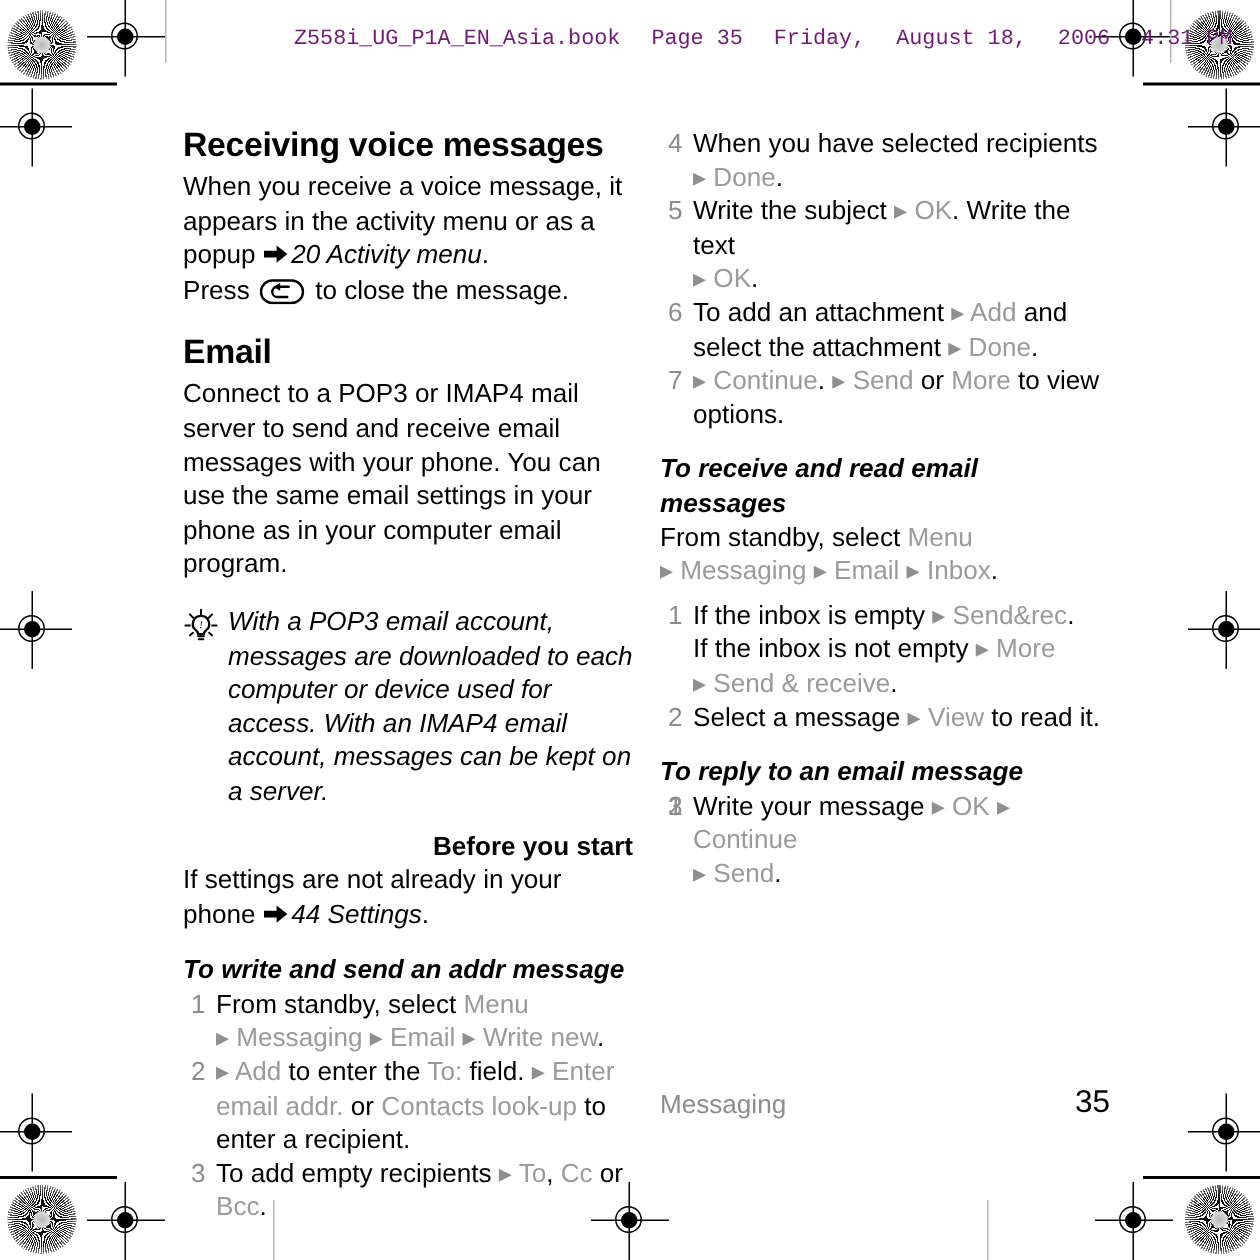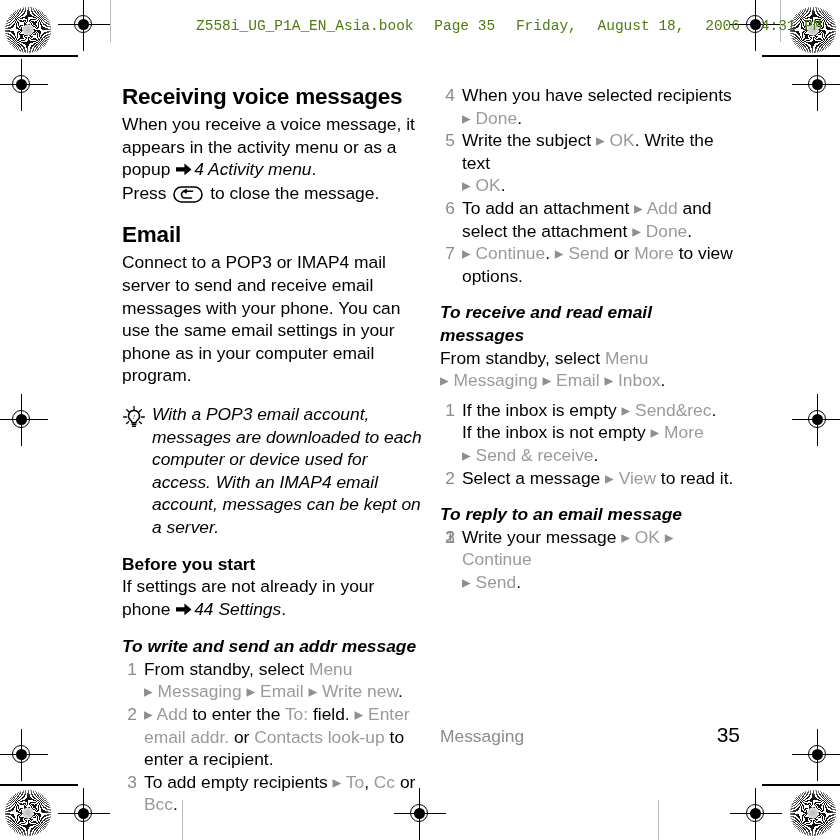--- a/index.html
+++ b/index.html
@@ -59,21 +59,21 @@
   .guide { position: absolute; background: #b8b8b8; }
 
   
   .pageheader {
     position: absolute;
     left: 196px; top: 18px;
     font-family: "Liberation Mono", "DejaVu Sans Mono", monospace;
     font-size: 14.5px;
     letter-spacing: 0px;
     white-space: nowrap;
-    color: #4d7c0f;
+    color: #701a75;
   }
   .pageheader span { margin-right: 12px; }
   .pageheader span:last-child { margin-right: 0; }
 
   
   .content {
     position: absolute;
     left: 0; top: 84px;
     width: 732px; height: 660px;
   }
@@ -98,20 +98,21 @@
   p.body {
     margin: 0 0 0 0;
   }
   p.body + p.body { }
 
   h2.sub {
     font-size: 17.4px;
     font-weight: bold;
     margin: 0;
     line-height: 22.6px;
+    text-align: right;
   }
   h2.proc {
     font-size: 17.4px;
     font-weight: bold;
     font-style: italic;
     margin: 0;
     line-height: 22.6px;
   }
   .spacer-md { height: 14px; }
   .spacer-sm { height: 7px; }
@@ -281,21 +282,21 @@
 <div class="content">
 
   <div class="col col-left">
 
     <h1 class="sect">Receiving voice messages</h1>
 
     <p class="body">
       <span>When you receive a voice message, it appears in the activity menu or as a popup </span><span class="bigarrow">
         <svg width="16" height="13" viewBox="0 0 16 13" aria-hidden="true">
           <path d="M0 4.2 h8.4 V0.6 L15.6 6.4 L8.4 12.2 V8.6 H0 Z" fill="#000"></path>
-        </svg></span><span class="xref">4 Activity menu</span><span>.</span>
+        </svg></span><span class="xref">20 Activity menu</span><span>.</span>
     </p>
 
     <p class="body">
       <span>Press </span><span class="keycap">
         <svg width="30" height="17" viewBox="0 0 30 17" aria-hidden="true">
           <rect x="1" y="1" width="28" height="15" rx="7.5" ry="7.5" fill="none" stroke="#000" stroke-width="1.6"></rect>
           <path d="M19.5 5.2 h-7.6 M11.9 5.2 a3.4 3.4 0 0 0 0 6.8 h6.6" fill="none" stroke="#000" stroke-width="1.6" stroke-linecap="round"></path>
           <path d="M9.2 5.2 l4.6 -2.6 v5.2 Z" fill="#000"></path>
         </svg></span><span> to close the message.</span>
     </p>

